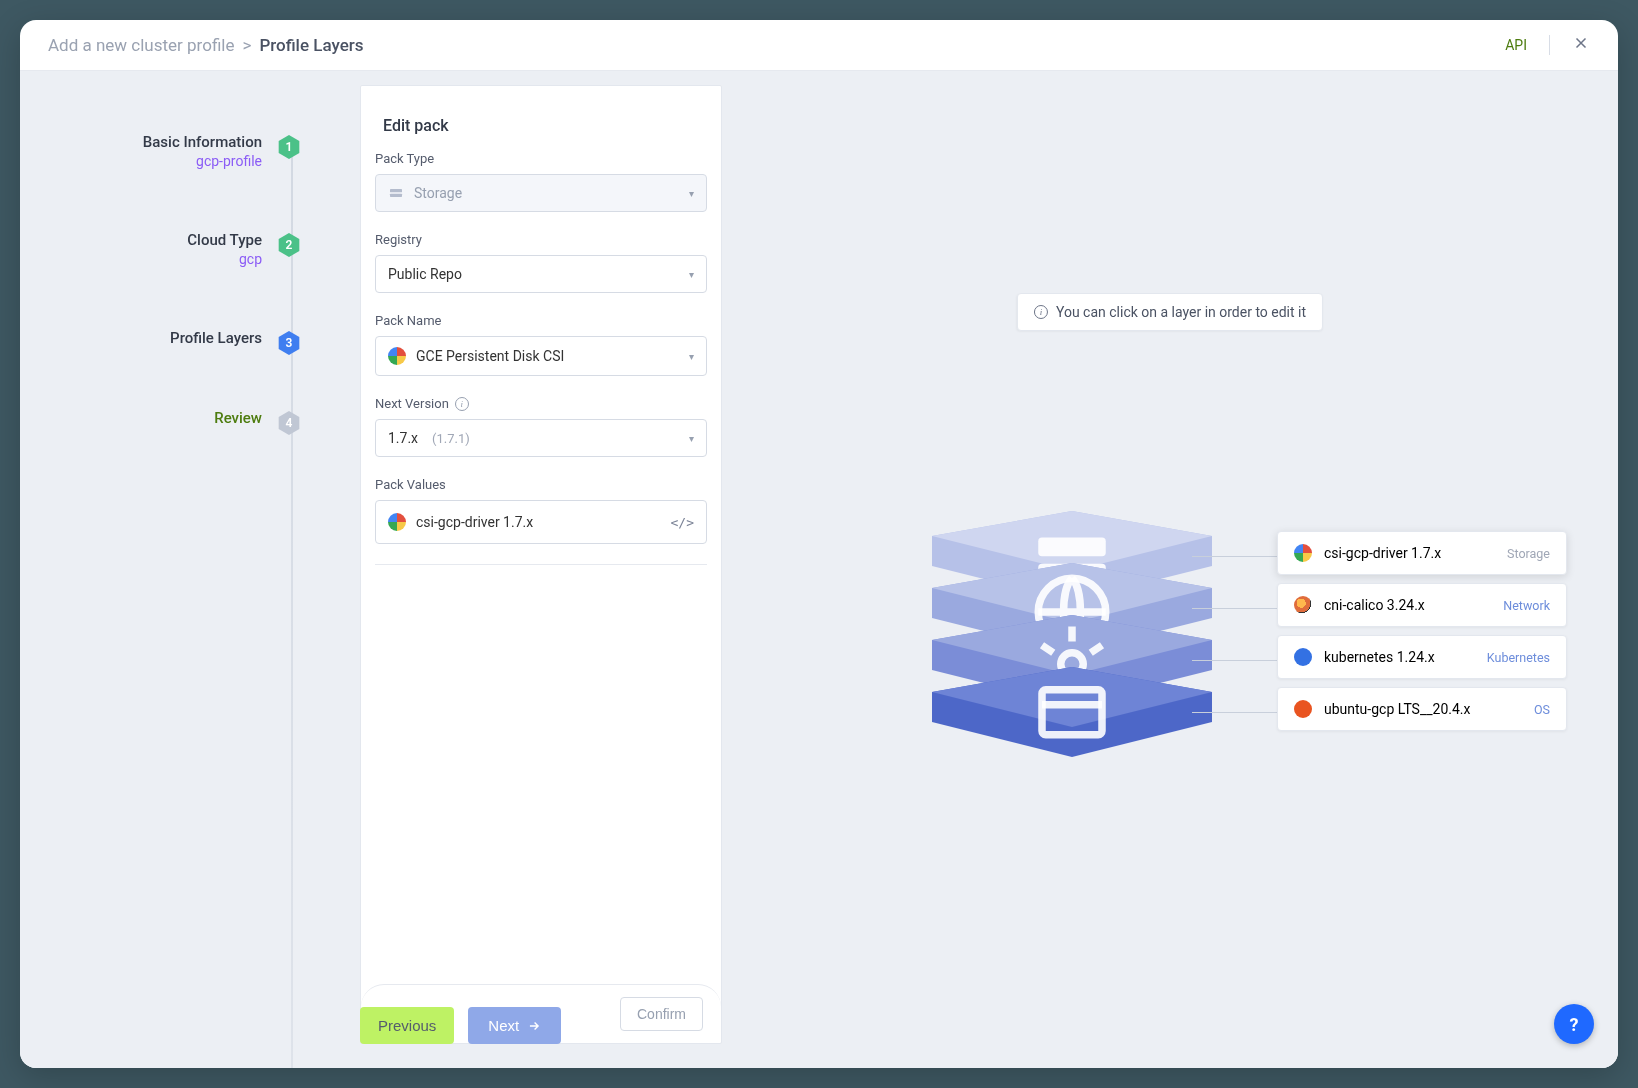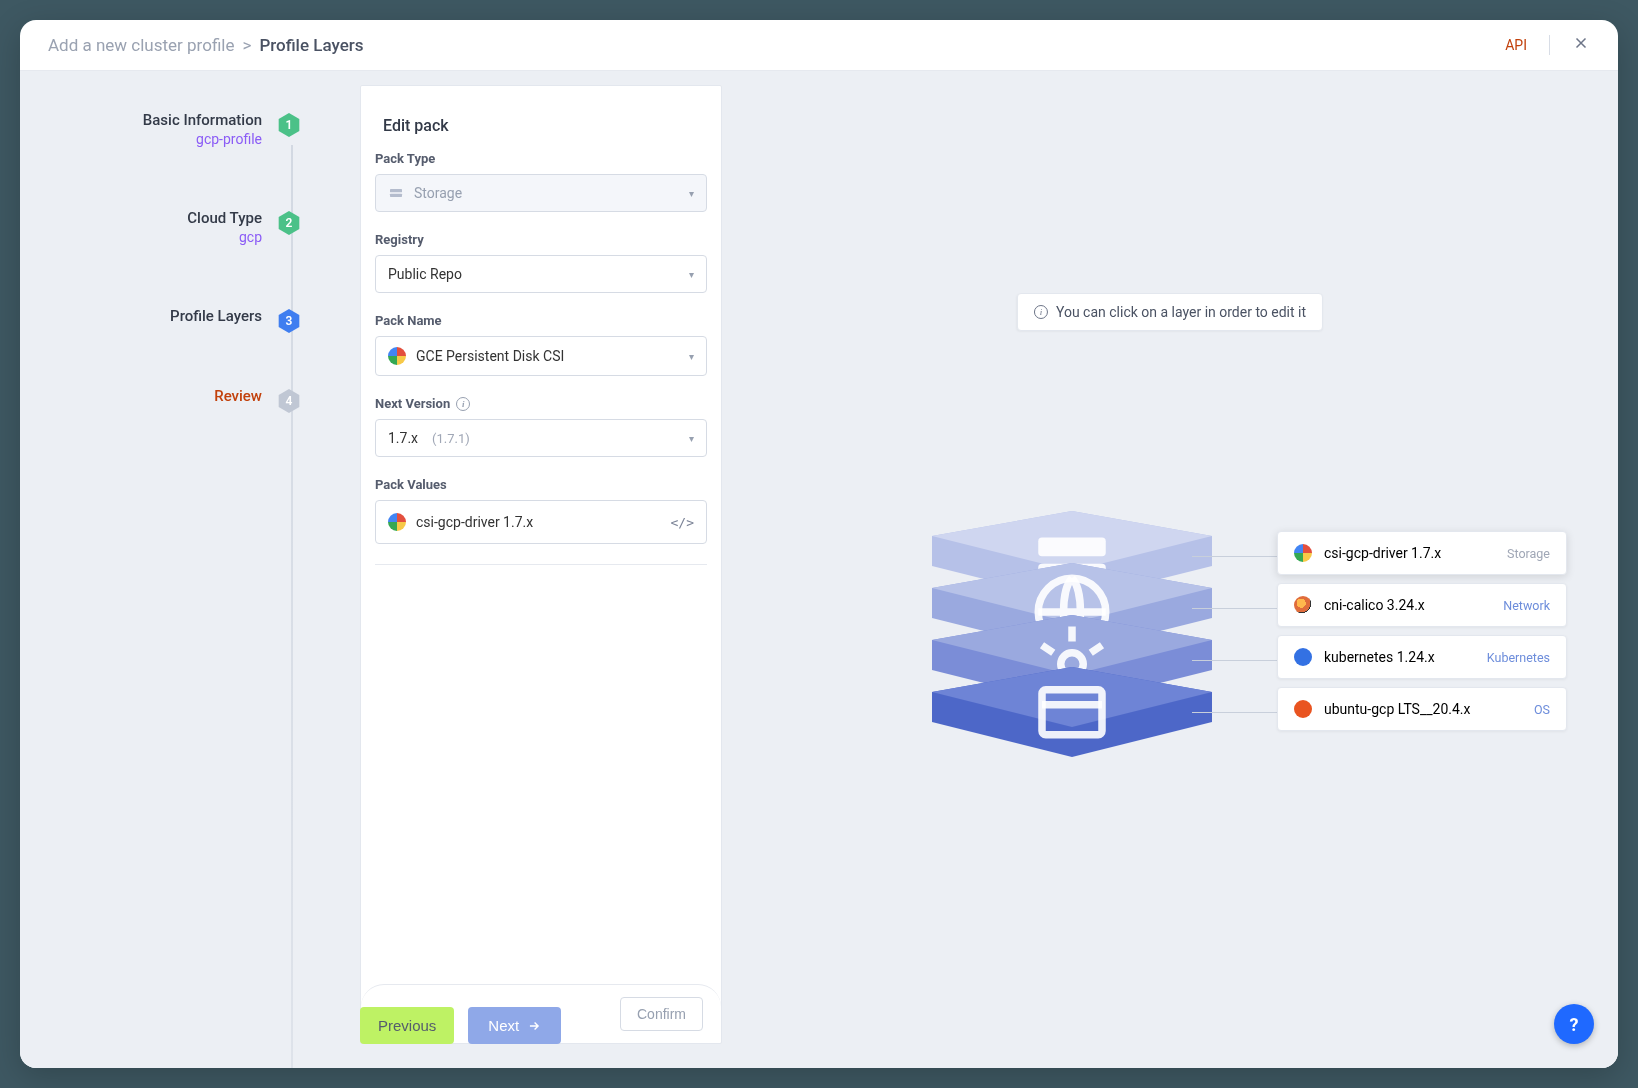--- a/index.html
+++ b/index.html
@@ -29,31 +29,31 @@
     justify-content: space-between;
     padding: 14px 28px;
     border-bottom: 1px solid #e6e9ef;
     font-size: 17px;
   }
   .breadcrumb { display: flex; align-items: flex-end; gap: 8px; color: #555; }
   .breadcrumb .muted { color: #9aa2b1; }
   .breadcrumb .sep { color: #9aa2b1; }
   .breadcrumb .current { color: #4a5263; font-weight: 500; }
   .header-right { display: flex; align-items: center; gap: 22px; }
-  .api { color: #c2410c; font-size: 14px; cursor: pointer; }
+  .api { color: #4d7c0f; font-size: 14px; cursor: pointer; }
   .vr { width:1px; height:20px; background:#d8dde6; }
   .close-x { cursor: pointer; color:#6d7588; }
   .close-x svg { width:18px; height:18px; stroke:#6d7588; stroke-width:2; }
 
   .body { flex:1; display:flex; background:#eceff4; position:relative; }
 
   
   .steps {
     width: 280px;
-    padding-top: 40px;
+    padding-top: 62px;
     position: relative;
   }
   .step-line {
     position:absolute;
     left: 271px;
     top: 74px;
     bottom: 0;
     width: 2px;
     background: linear-gradient(#b9c2d0,#d0d6e0);
     opacity:0.5;
@@ -91,21 +91,21 @@
     width: 362px;
     background:#fff;
     border:1px solid #e3e7ee;
     border-radius:2px;
     margin: 14px 0 24px 60px;
     display:flex; flex-direction:column;
   }
   .panel-title { font-size:16px; color:#333a48; font-weight:500; padding:22px 22px 12px;margin-top:8px; }
   .form { padding: 4px 14px 18px; }
   .field { margin-bottom: 20px; }
-  .field-label { font-size:13px; color:#555c6d; font-weight:700; margin-bottom:8px; display:flex; align-items:center; gap:6px; }
+  .field-label { font-size:13px; color:#555c6d; font-weight:400; margin-bottom:8px; display:flex; align-items:center; gap:6px; }
   .info-dot { width:14px; height:14px; border:1px solid #97a0b0; border-radius:50%; display:inline-flex; align-items:center; justify-content:center; font-size:9px; color:#97a0b0; font-style:italic; font-family:serif; }
   .select {
     border:1px solid #d6dbe4; border-radius:4px;
     padding:10px 12px; display:flex; align-items:center; justify-content:space-between;
     font-size:14px; color:#333; cursor:pointer; background:#fff;
   }
   .select.disabled { background:#f4f6fa; color:#97a0b0; cursor:default; }
   .select-left { display:flex; align-items:center; gap:10px; }
   .select-left .ico { width:16px; height:16px; display:inline-flex; align-items:center; justify-content:center; }
   .chev { color:#97a0b0; font-size:10px; }
@@ -250,21 +250,21 @@
       <div class="step">
         <div class="step-title">Profile Layers</div>
         <div class="step-sub empty"></div>
         <div class="step-badge">
             <div class="hex blue"></div>
             <span>3</span>
           </div>
       </div>
 
       <div class="step">
-        <div class="step-title" style="color:#c2410c">Review</div>
+        <div class="step-title" style="color:#4d7c0f">Review</div>
         <div class="step-sub empty"></div>
         <div class="step-badge">
             <div class="hex gray"></div>
             <span>4</span>
           </div>
       </div>
     </div>
 
     <div class="panel">
       <div class="panel-title">Edit pack</div>

